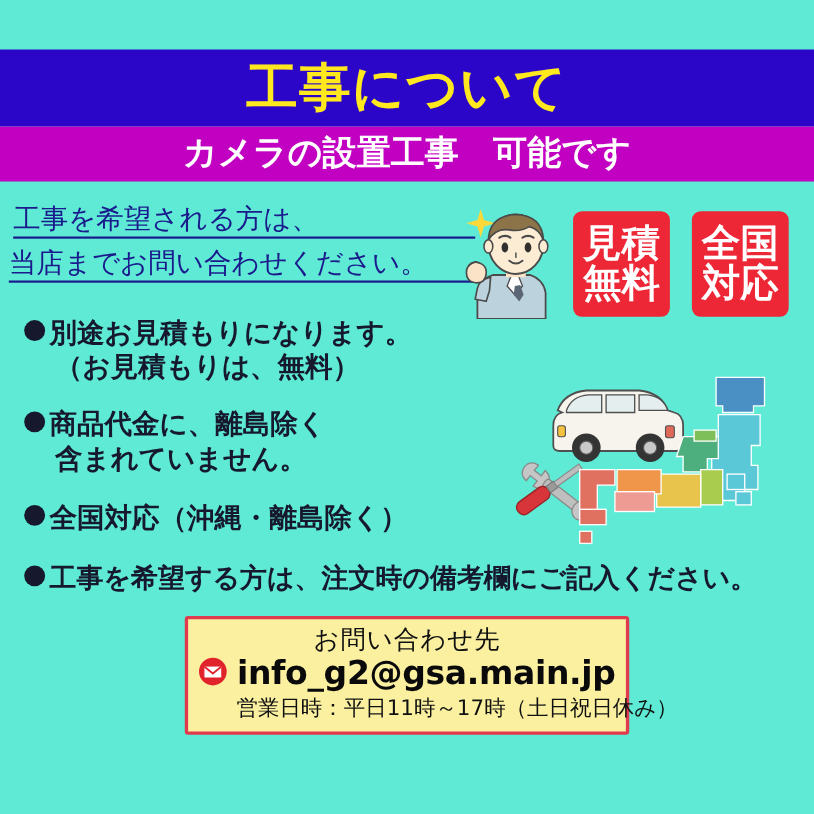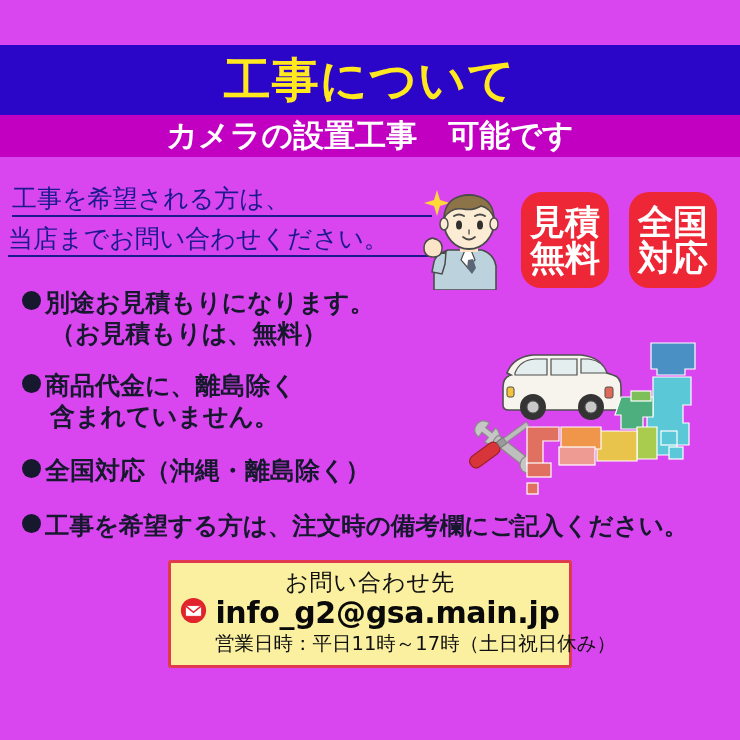--- a/index.html
+++ b/index.html
@@ -3,39 +3,39 @@
 <meta charset="utf-8">
 <style>
   html,body{margin:0;padding:0;}
   body{
     width:740px;height:740px;
     background:#ffffff;
     font-family:"DejaVu Sans","Liberation Sans",sans-serif;
     overflow:hidden;
     position:relative;
   }
-  .page{position:relative;width:740px;height:740px;background:#d946ef;}
+  .page{position:relative;width:740px;height:740px;background:#5eead4;}
 
   
   .band-blue{
     position:absolute;left:0;top:45px;width:740px;height:70px;
     background:#2B05C8;
     display:flex;align-items:center;justify-content:center;
   }
   .band-blue .title{
     color:#FFE91E;
     font-size:47px;
     font-weight:bold;
     letter-spacing:1px;
     line-height:1;
     white-space:nowrap;
     transform:translateY(-1px);
   }
   .band-magenta{
-    position:absolute;left:0;top:115px;width:740px;height:42px;
+    position:absolute;left:0;top:115px;width:740px;height:50px;
     background:#C200C2;
     display:flex;align-items:center;justify-content:center;
   }
   .band-magenta .subtitle{
     color:#ffffff;
     font-size:31px;
     font-weight:bold;
     white-space:nowrap;
     line-height:1;
     transform:translateY(-1px);
@@ -56,21 +56,21 @@
     margin-bottom:9px;
     white-space:nowrap;
   }
   .lead .ln.l2{margin-left:-4px;}
 
   
   .badge{
     position:absolute;
     width:88px;height:96px;
     background:#EE2737;
-    border-radius:20px;
+    border-radius:8px;
     display:flex;flex-direction:column;
     align-items:center;justify-content:center;
     color:#ffffff;
     font-weight:bold;
     font-size:35px;
     line-height:1.04;
   }
   .badge span{display:block;white-space:nowrap;}
   #badge-estimate{left:521px;top:192px;}
   #badge-nationwide{left:629px;top:192px;}

